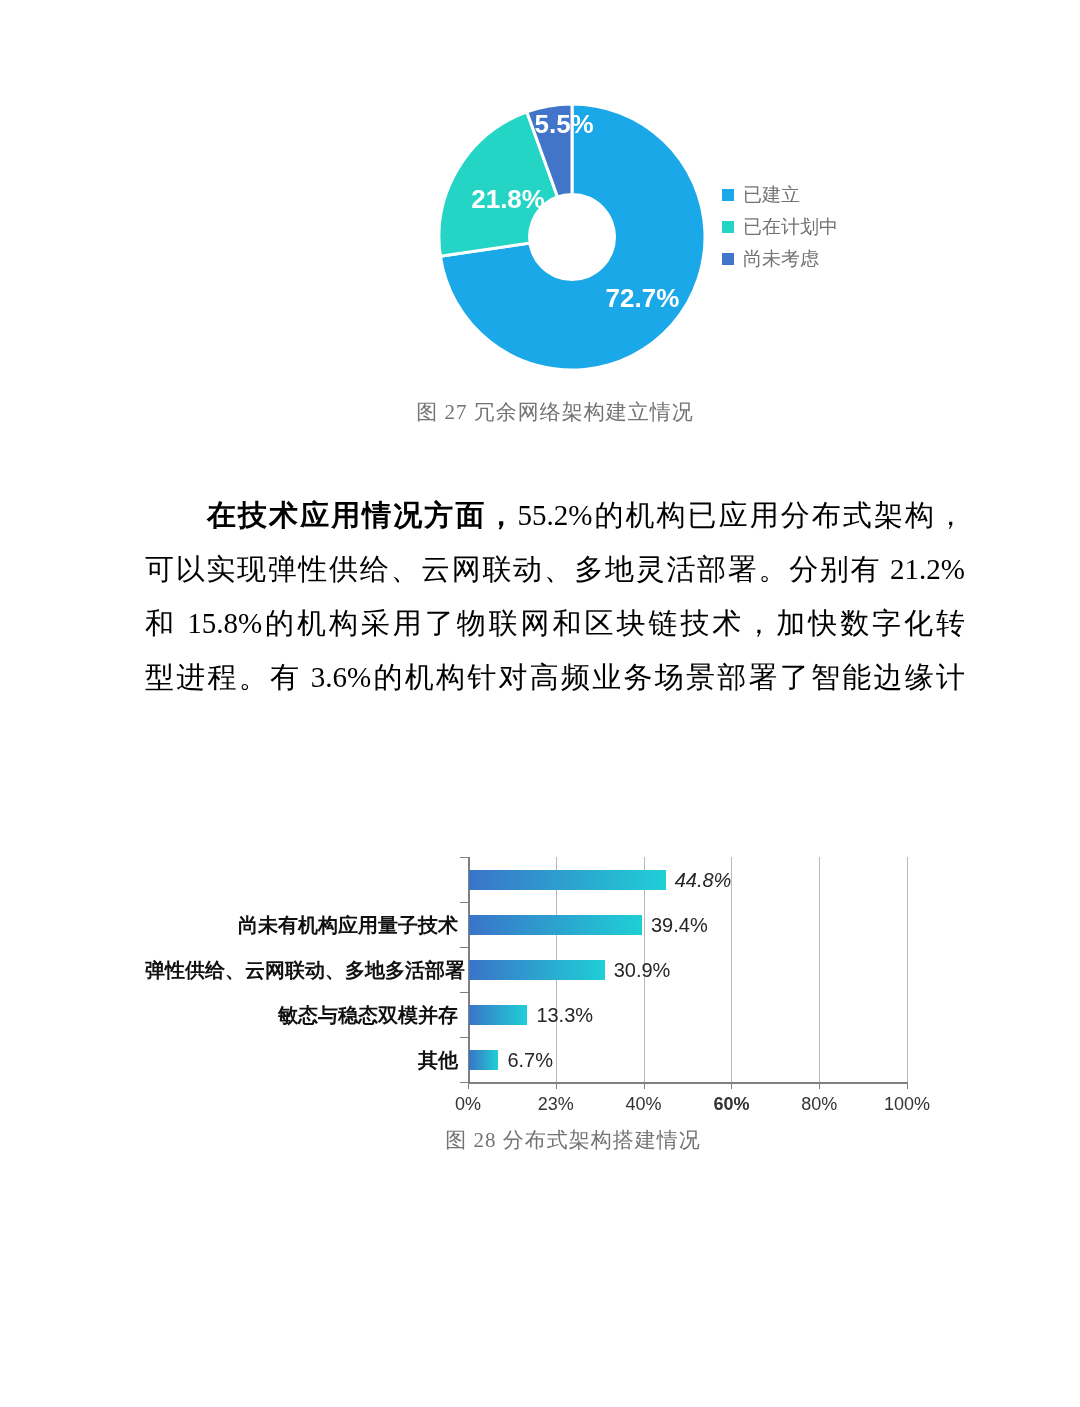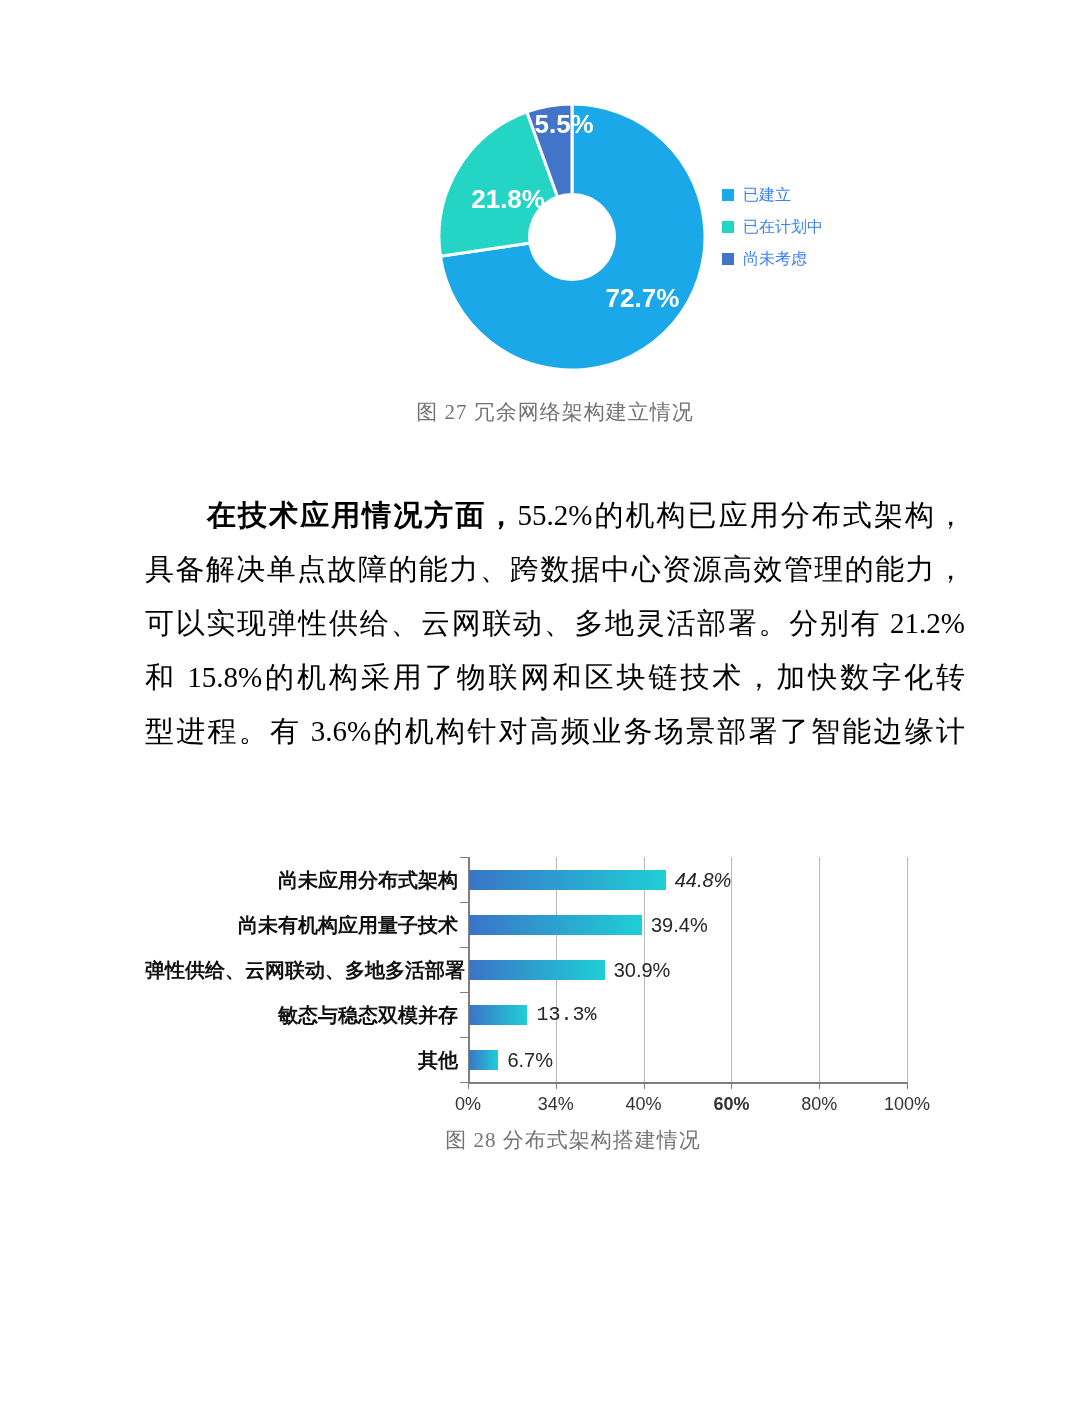--- a/index.html
+++ b/index.html
@@ -13,21 +13,21 @@
     margin: 0 auto;
     font-family: "Liberation Serif", serif;
     color: #000;
   }
 
   
   .pie-svg { position: absolute; left: 430px; top: 93px; }
   .pie-legend { position: absolute; left: 722px; top: 184px; }
   .legend-row { display: flex; align-items: center; height: 22px; margin-bottom: 10px; }
   .legend-marker { width: 12px; height: 12px; display: inline-block; margin-right: 9px; flex: 0 0 auto; }
-  .legend-label { font-family: "Liberation Sans", sans-serif; font-size: 16px; color: #3b82f6; white-space: nowrap; }
+  .legend-label { font-family: "Liberation Sans", sans-serif; font-size: 19px; color: #737373; white-space: nowrap; }
 
   .fig-caption {
     position: absolute; left: 145px; width: 820px;
     text-align: center; font-size: 21px; color: #737373;
     font-family: "Liberation Serif", serif; letter-spacing: 1px;
   }
   .fig-caption.c27 { top: 398px; }
   .fig-caption.c28 { top: 1126px; width: 856px; }
 
   
@@ -98,64 +98,62 @@
       <span class="legend-label">尚未考虑</span>
     </div>
   </div>
 
   <div class="fig-caption c27">图 27 冗余网络架构建立情况</div>
 
   <div class="paragraph">
     <div class="para-line first">
       <span class="para-bold">在技术应用情况方面，</span><span>55.2%的机构已应用分布式架构，</span>
     </div>
-    <div class="para-line">具备解决单点故障的能力、跨数据中心资源高效管理的能力，</div>
     <div class="para-line">可以实现弹性供给、云网联动、多地灵活部署。分别有 21.2%</div>
     <div class="para-line">和 15.8%的机构采用了物联网和区块链技术，加快数字化转</div>
     <div class="para-line">型进程。有 3.6%的机构针对高频业务场景部署了智能边缘计</div>
   </div>
 
   <div class="bar-chart" id="bar-chart">
       <div class="axis-tick-v" style="left: 323px; top: 237px;"></div>
       <div class="axis-tick-label" style="left: 323px; top: 249px;">0%</div>
       <div class="gridline" style="left: 410.8px; top: 12px; height: 225px;"></div>
       <div class="axis-tick-v" style="left: 410.8px; top: 237px;"></div>
-      <div class="axis-tick-label" style="left: 410.8px; top: 249px;">34%</div>
+      <div class="axis-tick-label" style="left: 410.8px; top: 249px;">23%</div>
       <div class="gridline" style="left: 498.6px; top: 12px; height: 225px;"></div>
       <div class="axis-tick-v" style="left: 498.6px; top: 237px;"></div>
       <div class="axis-tick-label" style="left: 498.6px; top: 249px;">40%</div>
       <div class="gridline" style="left: 586.4px; top: 12px; height: 225px;"></div>
       <div class="axis-tick-v" style="left: 586.4px; top: 237px;"></div>
       <div class="axis-tick-label" style="left: 586.4px; top: 249px; font-weight: bold;">60%</div>
       <div class="gridline" style="left: 674.2px; top: 12px; height: 225px;"></div>
       <div class="axis-tick-v" style="left: 674.2px; top: 237px;"></div>
       <div class="axis-tick-label" style="left: 674.2px; top: 249px;">80%</div>
       <div class="gridline" style="left: 762px; top: 12px; height: 225px;"></div>
       <div class="axis-tick-v" style="left: 762px; top: 237px;"></div>
       <div class="axis-tick-label" style="left: 762px; top: 249px;">100%</div>
       <div class="axis-tick-h" style="left: 315px; top: 12px;"></div>
       <div class="axis-tick-h" style="left: 315px; top: 57px;"></div>
       <div class="axis-tick-h" style="left: 315px; top: 102px;"></div>
       <div class="axis-tick-h" style="left: 315px; top: 147px;"></div>
       <div class="axis-tick-h" style="left: 315px; top: 192px;"></div>
       <div class="axis-tick-h" style="left: 315px; top: 237px;"></div>
       <div class="axis-line-v" style="left: 323px; top: 12px; height: 225px;"></div>
       <div class="axis-line-h" style="left: 323px; top: 237px; width: 440px;"></div>
-      <div class="bar-cat-label" style="top: 20.5px;">尚未应用分布式架构</div>
       <div class="bar-rect" style="left: 324px; top: 24.5px; width: 196.7px; background: linear-gradient(90deg, rgb(58, 116, 200), rgb(31, 207, 214));"></div>
       <div class="bar-value" style="left: 529.672px; top: 22.5px; font-style: italic;">44.8%</div>
       <div class="bar-cat-label" style="top: 65.5px;">尚未有机构应用量子技术</div>
       <div class="bar-rect" style="left: 324px; top: 69.5px; width: 173px; background: linear-gradient(90deg, rgb(58, 116, 200), rgb(31, 207, 214));"></div>
       <div class="bar-value" style="left: 505.966px; top: 67.5px;">39.4%</div>
       <div class="bar-cat-label" style="top: 110.5px;">弹性供给、云网联动、多地多活部署</div>
       <div class="bar-rect" style="left: 324px; top: 114.5px; width: 135.7px; background: linear-gradient(90deg, rgb(58, 116, 200), rgb(31, 207, 214));"></div>
       <div class="bar-value" style="left: 468.651px; top: 112.5px;">30.9%</div>
       <div class="bar-cat-label" style="top: 155.5px;">敏态与稳态双模并存</div>
       <div class="bar-rect" style="left: 324px; top: 159.5px; width: 58.4px; background: linear-gradient(90deg, rgb(58, 116, 200), rgb(31, 207, 214));"></div>
-      <div class="bar-value" style="left: 391.387px; top: 157.5px; font-family: Liberation Mono, monospace;">13.3%</div>
+      <div class="bar-value" style="left: 391.387px; top: 157.5px;">13.3%</div>
       <div class="bar-cat-label" style="top: 200.5px;">其他</div>
       <div class="bar-rect" style="left: 324px; top: 204.5px; width: 29.4px; background: linear-gradient(90deg, rgb(58, 116, 200), rgb(31, 207, 214));"></div>
       <div class="bar-value" style="left: 362.413px; top: 202.5px;">6.7%</div>
     </div>
 
   <div class="fig-caption c28">图 28 分布式架构搭建情况</div>
 
 </div>
 
 </body></html>

